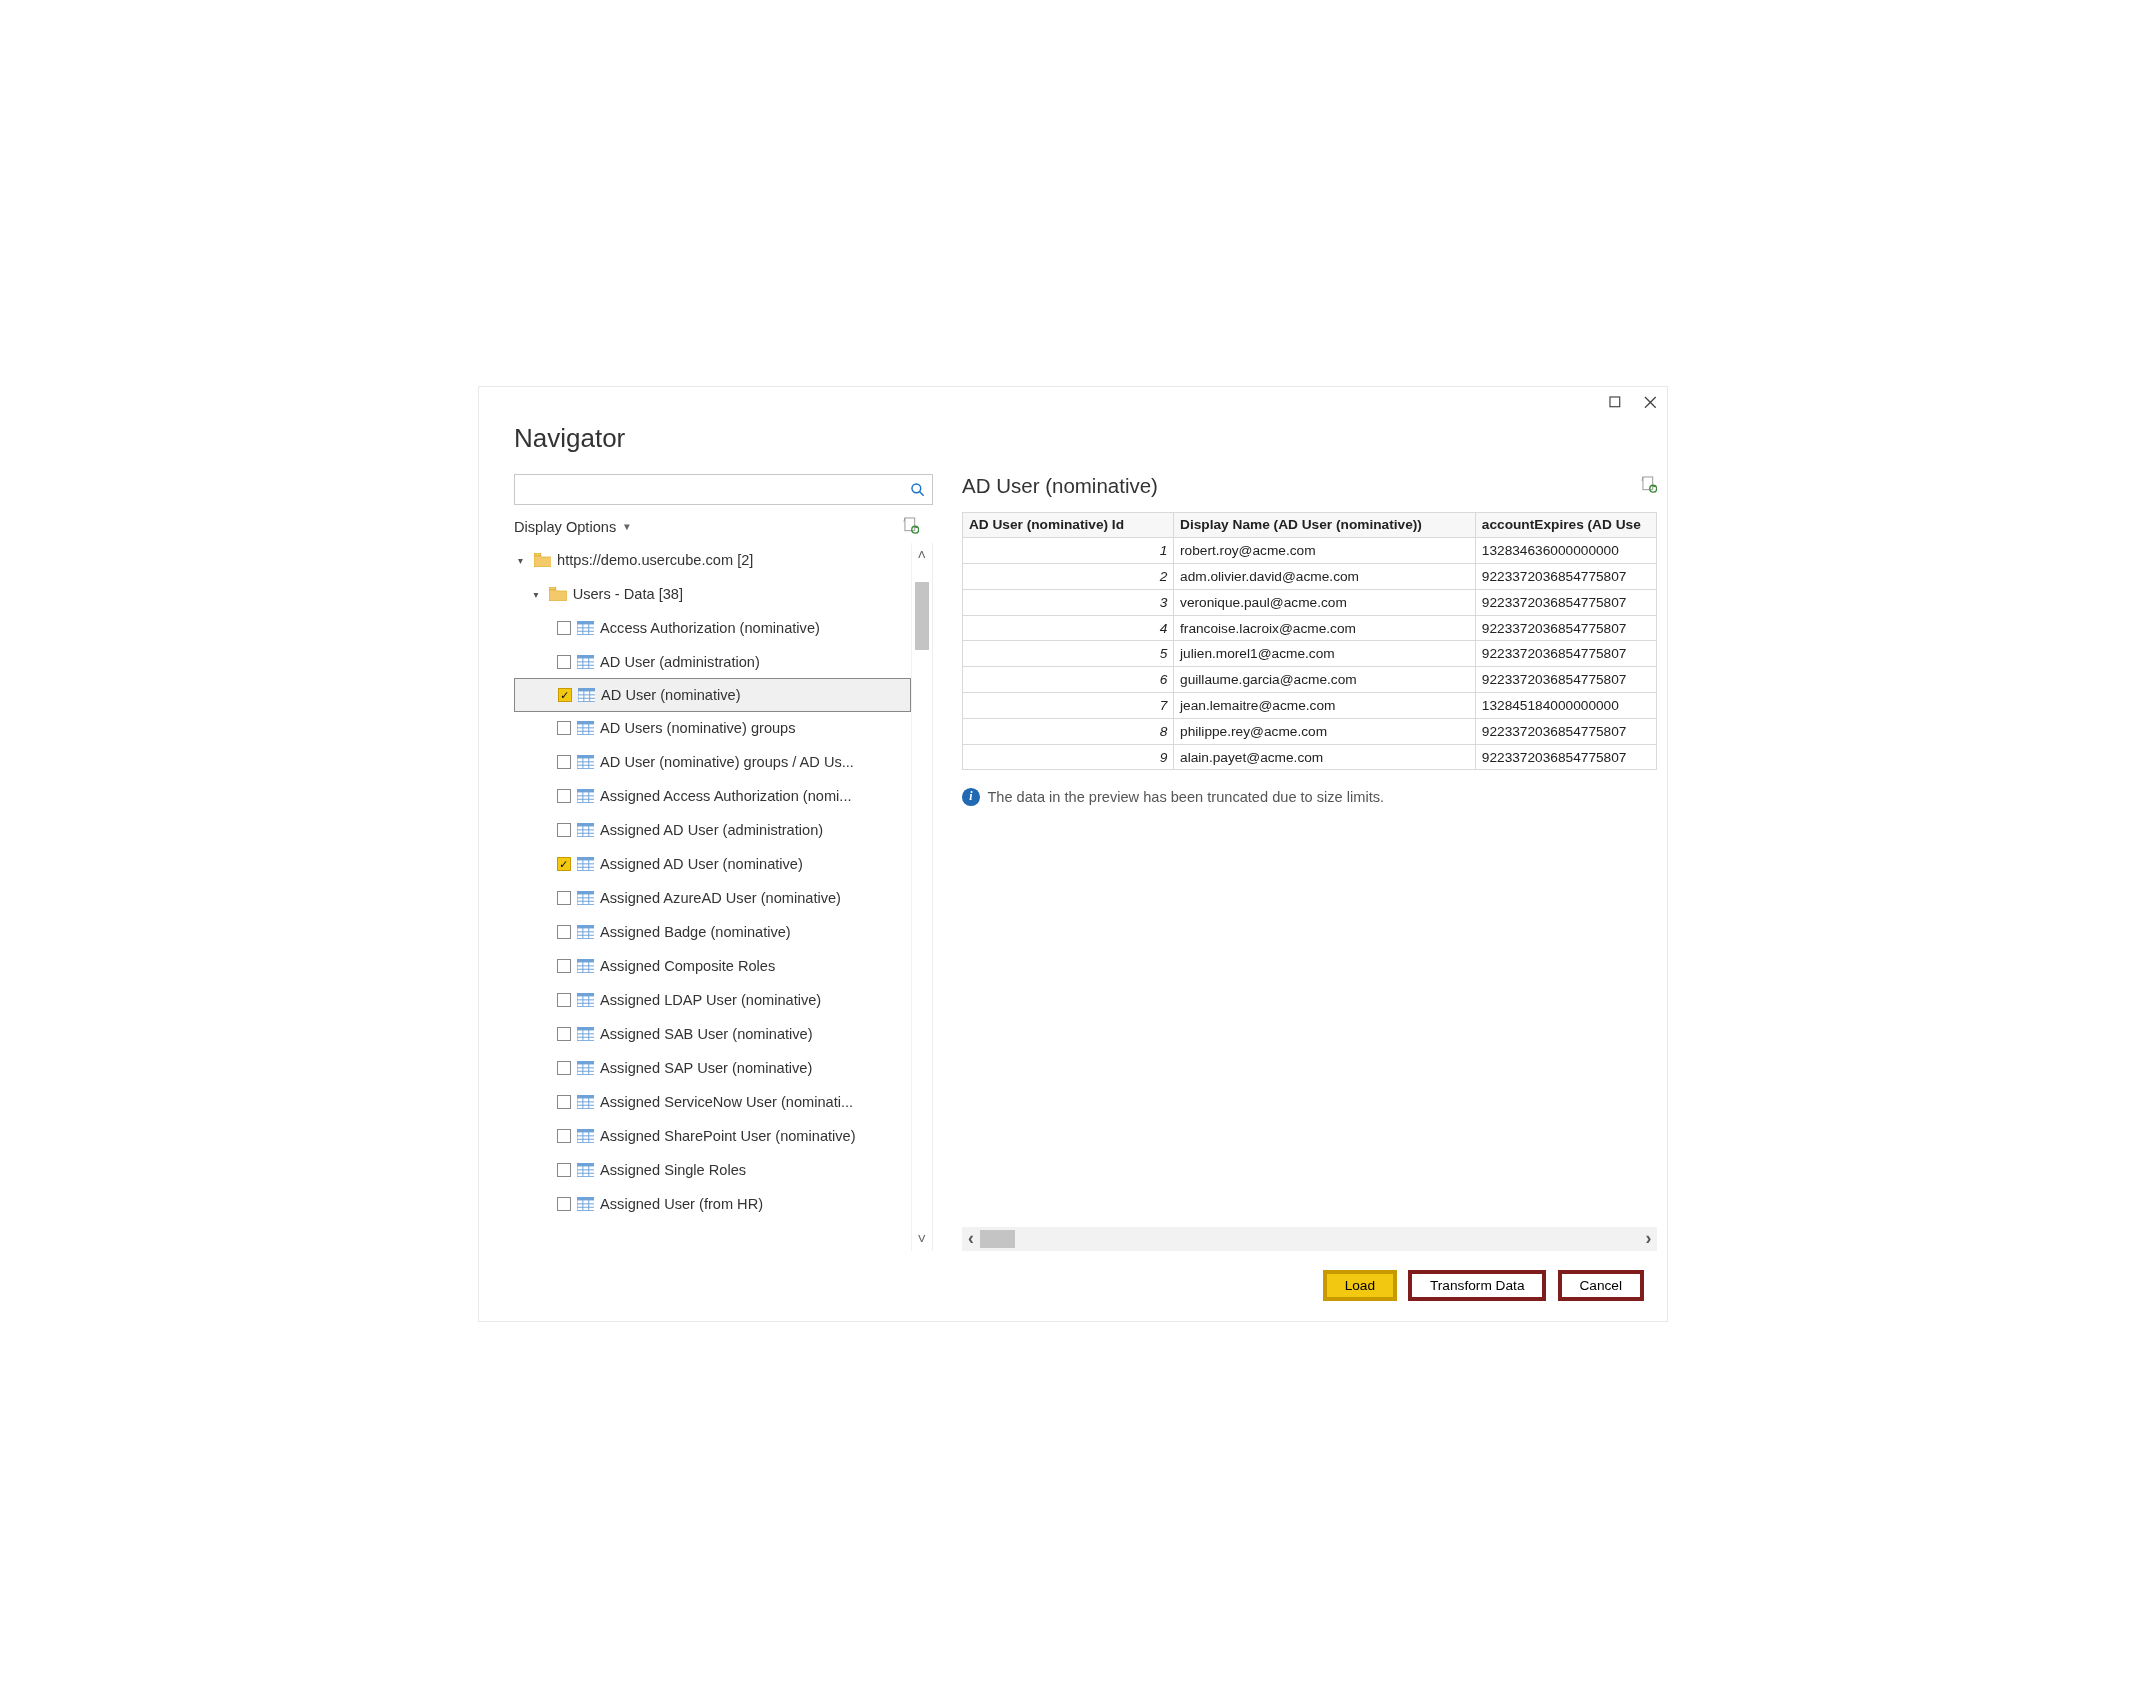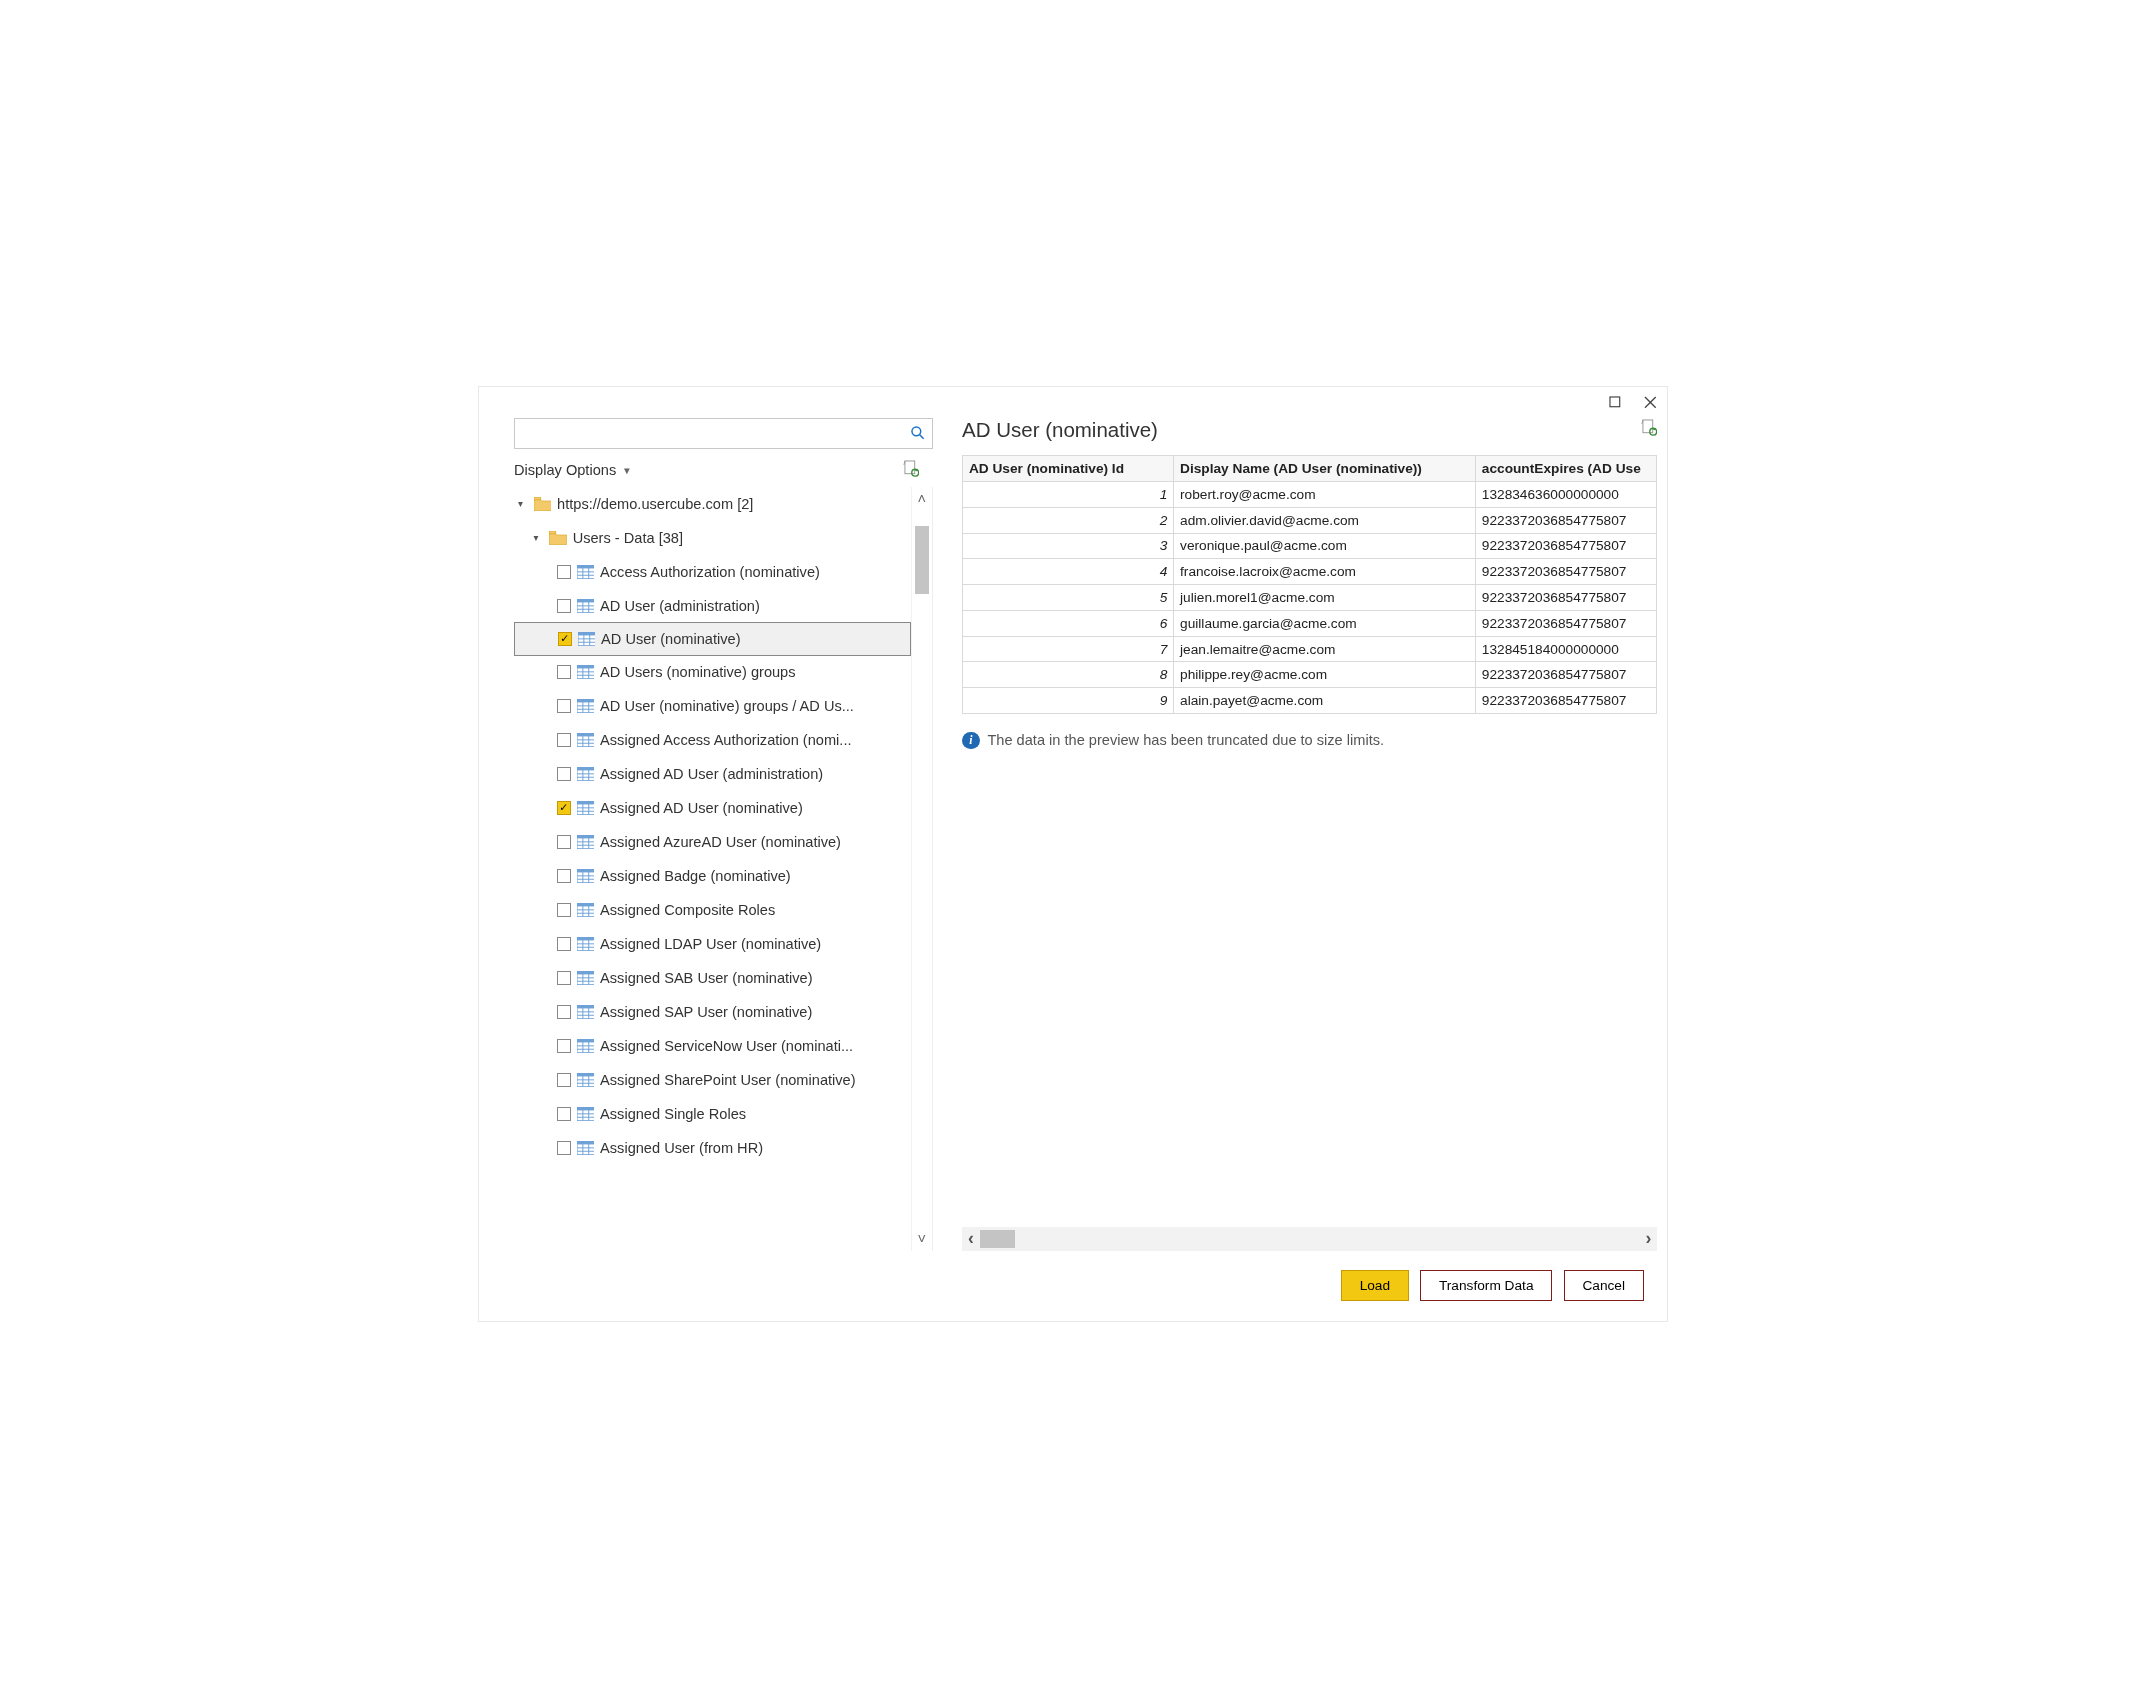--- a/index.html
+++ b/index.html
@@ -237,21 +237,21 @@
   
   .footer {
     display: flex;
     justify-content: flex-end;
     gap: 11.7px;
     padding: 19.5px 23.4px 19.5px 0;
   }
   .btn {
     height: 31px;
     padding: 0 17.6px;
-    border: 1px solid #7f1d1d;
+    border: 4px solid #7f1d1d;
     background: #fff;
     font-size: 13.7px;
     cursor: pointer;
   }
   .btn.primary {
     background: var(--accent-yellow);
     border-color: #c99a00;
   }
 </style>
 </head>
@@ -267,20 +267,21 @@
           </svg>
       </span>
       <span class="win-btn">
         <svg width="12.7" height="12.7" viewBox="0 0 13 13">
             <line x1="1" y1="1" x2="12" y2="12" stroke="currentColor" stroke-width="1.4"></line>
             <line x1="12" y1="1" x2="1" y2="12" stroke="currentColor" stroke-width="1.4"></line>
           </svg>
       </span>
     </div>
 
+    <div class="dialog-title">Navigator</div>
 
     <div class="body">
 
       <div class="left">
 
         <div class="searchbox">
           <input type="text" placeholder="" style="">
           <span class="search-icon">
             <svg width="15.6" height="15.6" viewBox="0 0 16 16">
                 <circle cx="6.5" cy="6.5" r="4.5" fill="none" stroke="currentColor" stroke-width="1.5"></circle>

